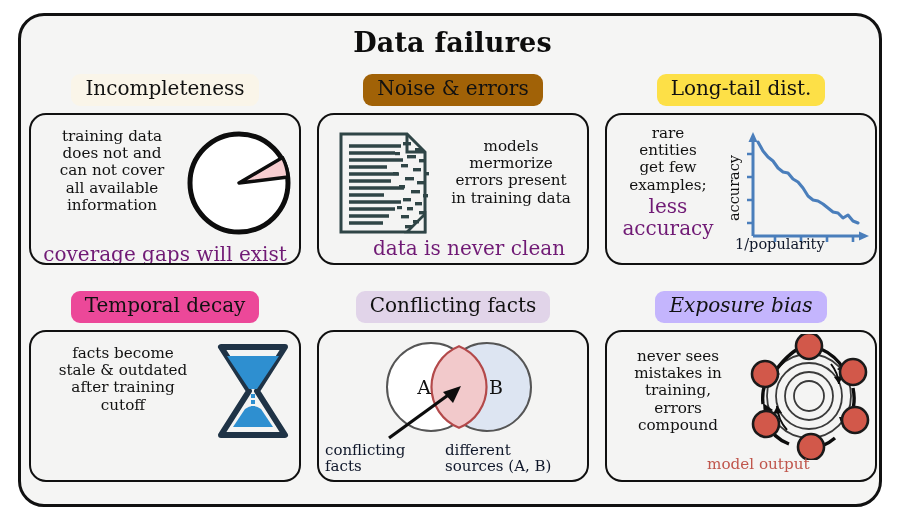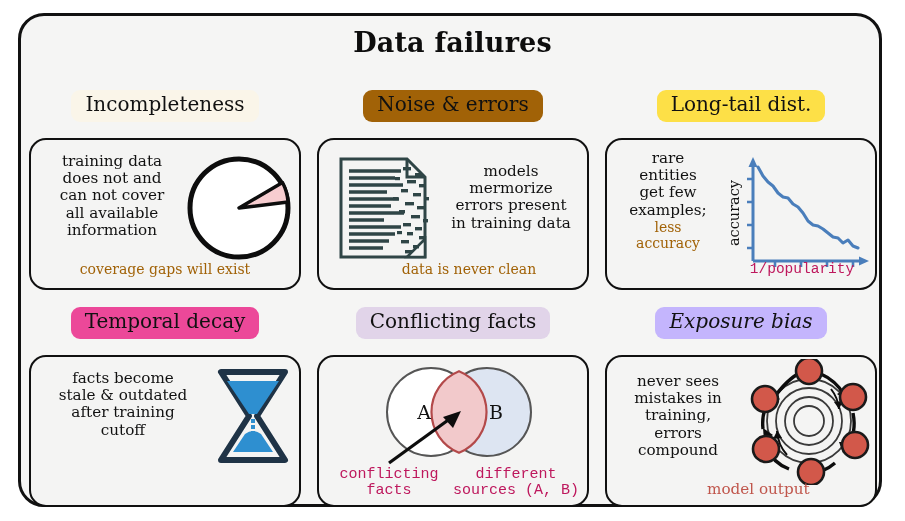--- a/index.html
+++ b/index.html
@@ -53,21 +53,21 @@
   }
   .col0 { left: 29px; }
   .col1 { left: 317px; }
   .col2 { left: 605px; }
   .row0 { top: 74px; }
   .row1 { top: 291px; }
 
   
   .pill {
     display: block;
-    margin: 16px auto;
+    margin: 0 auto;
     text-align: right;
     font-size: 20px;
     font-weight: 400;
     color: #111111;
     padding: 3px 14px 5px 14px;
     border-radius: 9px;
     width: fit-content;
     line-height: 1.18;
     white-space: nowrap;
   }
@@ -92,45 +92,43 @@
   .body-text {
     position: absolute;
     font-size: 15.2px;
     line-height: 1.14;
     color: #111111;
     text-align: center;
     white-space: pre-line;
   }
   .red-text {
     position: absolute;
-    font-size: 14px;
+    font-size: 20px;
     line-height: 1.14;
-    color: #a16207;
+    color: #701a75;
     text-align: center;
     white-space: pre-line;
   }
   .brick-text {
     position: absolute;
     font-size: 15.2px;
     line-height: 1.14;
     color: #c0564c;
     text-align: left;
     white-space: pre-line;
   }
   .art {
     position: absolute;
   }
   .tiny-label {
     position: absolute;
     font-size: 12.5px;
-    color: #be185d;
-    text-align: center;
+    color: #0f172a;
     white-space: pre-line;
     line-height: 1.1;
-    font-family: Liberation Mono, monospace;
   }
 </style>
 </head>
 <body>
 
 <div id="root">
 
   <div class="outer-frame"></div>
 
   <div class="main-title">Data failures</div>
@@ -143,21 +141,21 @@
 does not and
 can not cover
 all available
 information</div>
         <div class="art" style="left:152px; top:12px;">
           <svg width="112" height="112" viewBox="0 0 112 112">
             <circle cx="56" cy="56" r="49" fill="#ffffff" stroke="#0d0d0d" stroke-width="5"></circle>
             <path d="M56 56 L 105 50 A 49 49 0 0 0 99.5 30.5 Z" fill="#f7cdd0" stroke="#0d0d0d" stroke-width="3.4" stroke-linejoin="round"></path>
           </svg>
         </div>
-        <div class="red-text" style="left:0; top:122px; width:268px;">coverage gaps will exist</div>
+        <div class="red-text" style="left:0; top:128px; width:268px;">coverage gaps will exist</div>
       </div>
     </div>
   </div>
 
   <div class="cell col1 row0">
     <div class="pill" style="background:#a16207;">Noise &amp; errors</div>
     <div class="card">
       <div class="card-inner">
         <div class="art" style="left:10px; top:13px;">
           <svg width="112" height="112" viewBox="0 0 112 112">

